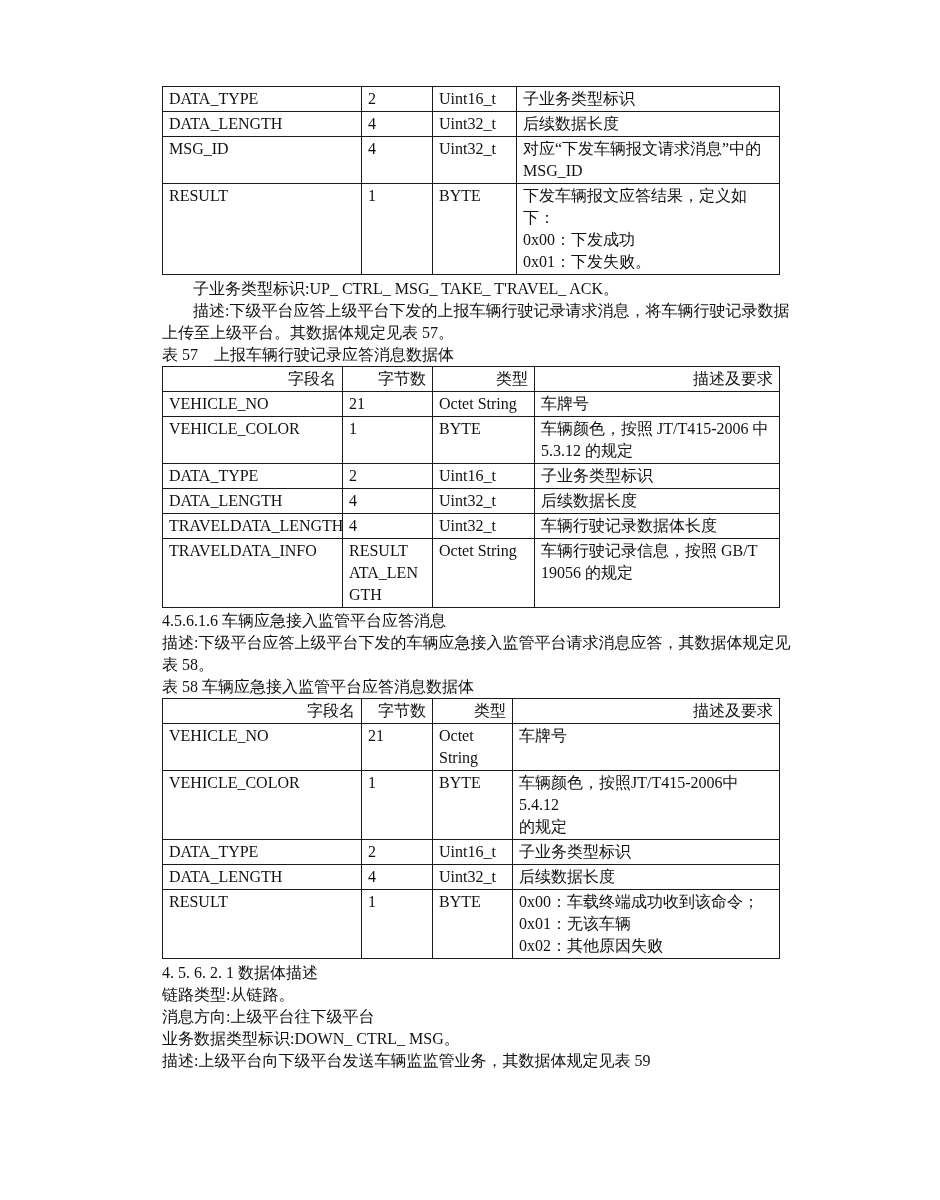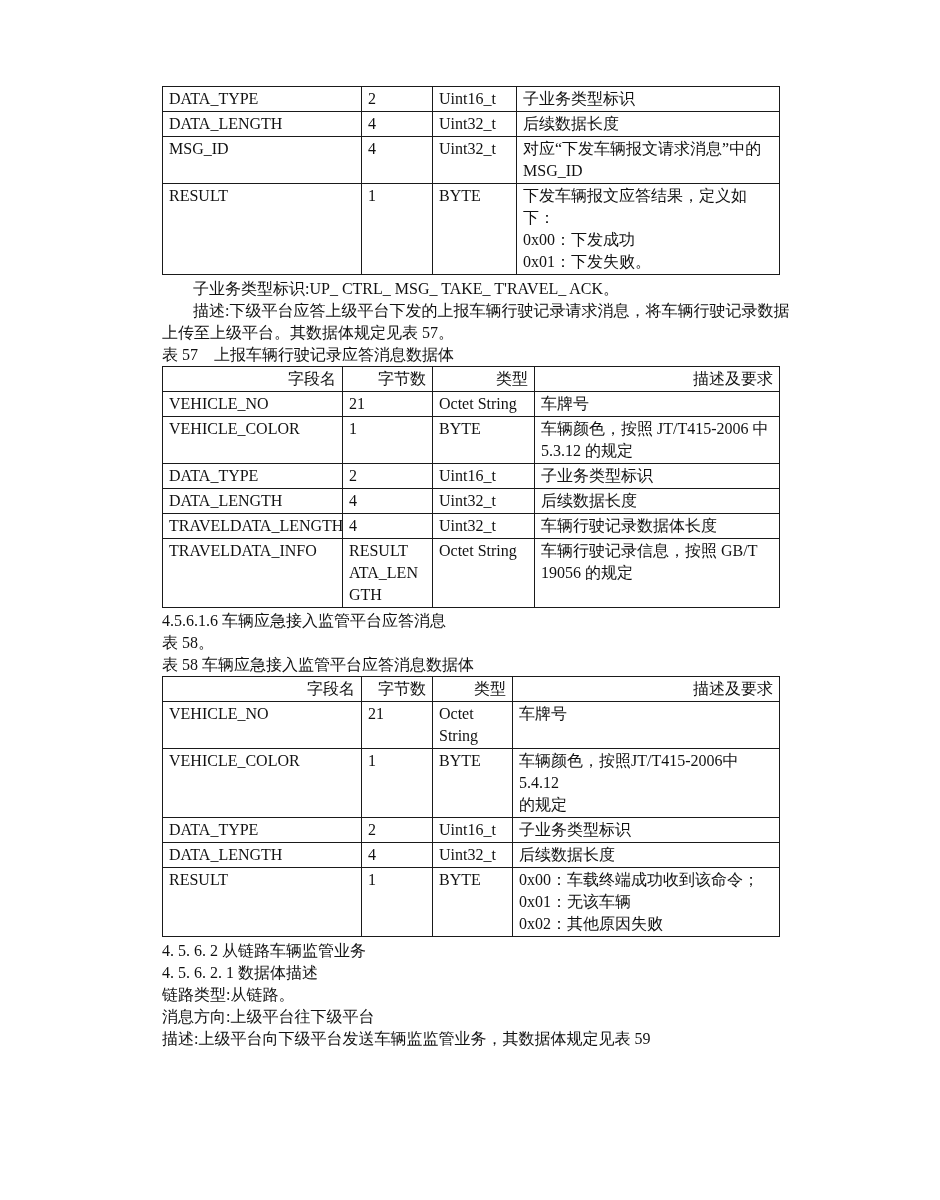--- a/index.html
+++ b/index.html
@@ -135,20 +135,21 @@
         <td>Octet String</td>
         <td>车辆行驶记录信息，按照 GB/T
 19056 的规定</td>
       </tr>
     </tbody>
   </table>
 
   <div class="gap-t"></div>
 
   <p>4.5.6.1.6 车辆应急接入监管平台应答消息</p>
+  <p>描述:下级平台应答上级平台下发的车辆应急接入监管平台请求消息应答，其数据体规定见</p>
   <p>表 58。</p>
   <p class="caption">表 58 车辆应急接入监管平台应答消息数据体</p>
 
   <table class="doc">
     <colgroup>
         <col style="width:199px">
         <col style="width:71px">
         <col style="width:80px">
         <col style="width:267px">
       </colgroup>
@@ -191,19 +192,19 @@
         <td>BYTE</td>
         <td>0x00：车载终端成功收到该命令；
 0x01：无该车辆
 0x02：其他原因失败</td>
       </tr>
     </tbody>
   </table>
 
   <div class="gap-s"></div>
 
-  <p>4. 5. 6. 2 从链路车辆监管业务</p>
   <p>4. 5. 6. 2. 1 数据体描述</p>
   <p>链路类型:从链路。</p>
   <p>消息方向:上级平台往下级平台</p>
+  <p>业务数据类型标识:DOWN_ CTRL_ MSG。</p>
   <p>描述:上级平台向下级平台发送车辆监监管业务，其数据体规定见表 59</p>
 
 </div>
 
 </body></html>

